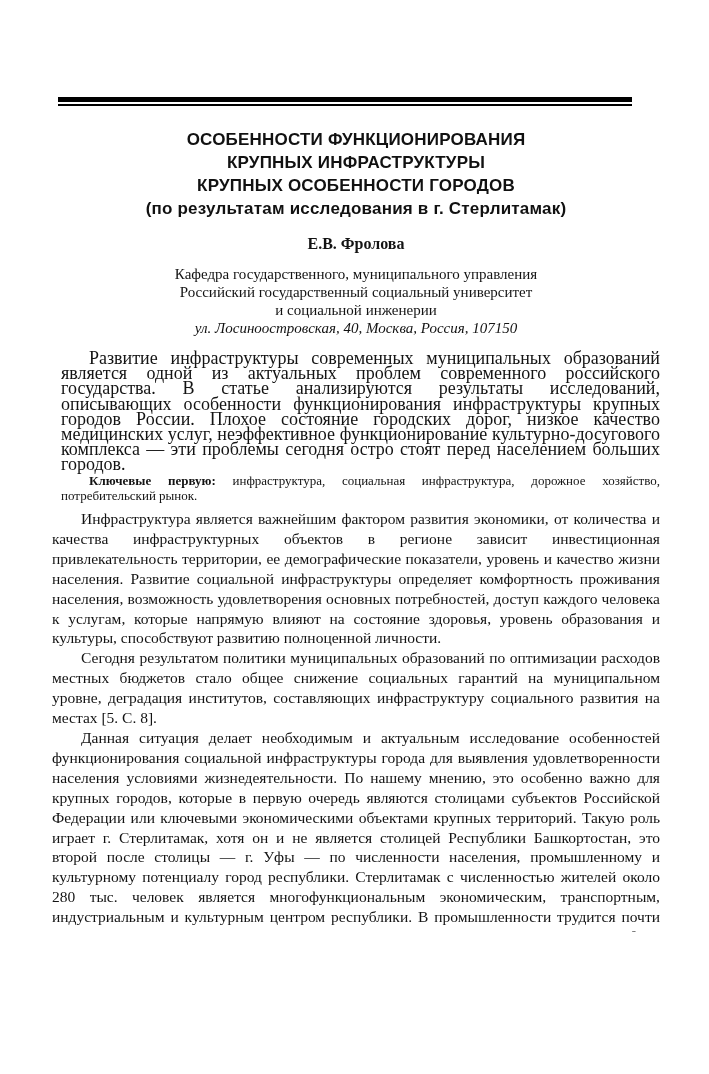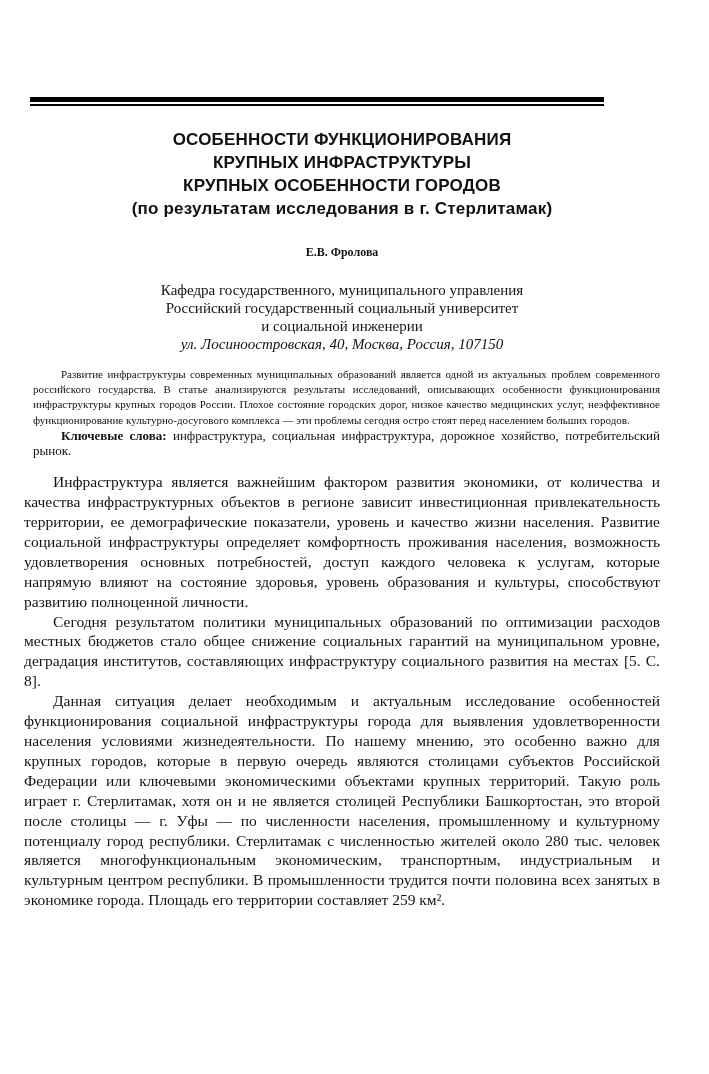--- a/index.html
+++ b/index.html
@@ -6,21 +6,21 @@
     margin: 0;
     padding: 0;
     background: #ffffff;
   }
   .page {
     position: relative;
     width: 709px;
     height: 932px;
     background: #ffffff;
     box-sizing: border-box;
-    padding: 97px 49px 0 24px;
+    padding: 97px 49px 0 52px;
     overflow: hidden;
     color: #131313;
     font-family: "Liberation Serif", "DejaVu Serif", serif;
   }
   .rule-top {
     width: 574px;
     margin-left: 6px;
   }
   .rule-thick {
     height: 5px;
@@ -36,50 +36,50 @@
     text-align: center;
     font-family: "Liberation Sans", "DejaVu Sans", sans-serif;
     font-weight: bold;
     font-size: 17px;
     line-height: 23px;
     letter-spacing: 0.2px;
     color: #111111;
   }
   .title span { display: block; }
   .author {
-    margin-top: 23px;
+    margin-top: 15px;
     text-align: center;
     font-weight: bold;
-    font-size: 12px;
+    font-size: 16px;
     line-height: 18px;
   }
   .affiliation {
-    margin-top: 20px;
+    margin-top: 12px;
     text-align: center;
     font-size: 15px;
     line-height: 18px;
   }
   .affiliation .italic { font-style: italic; text-align: center; }
   .abstract {
     margin: 14px 0 0 9px;
-    font-size: 11px;
+    font-size: 18px;
     line-height: 15.2px;
     text-align: justify;
     text-indent: 28px;
   }
   .keywords {
     margin: 0 0 0 9px;
     font-size: 13px;
     line-height: 15.2px;
     text-align: justify;
     text-indent: 28px;
   }
   .keywords b { font-weight: bold; }
   .body-text {
-    margin-top: 14px;
+    margin-top: 6px;
     font-size: 15.5px;
     line-height: 19.9px;
     text-align: justify;
   }
   .body-text p {
     margin: 0;
     text-indent: 29px;
   }
   .page-number {
     position: absolute;
@@ -111,21 +111,21 @@
 
   <div class="affiliation">
     <div>Кафедра государственного, муниципального управления</div>
     <div>Российский государственный социальный университет</div>
     <div>и социальной инженерии</div>
     <div class="italic">ул. Лосиноостровская, 40, Москва, Россия, 107150</div>
   </div>
 
   <p class="abstract">Развитие инфраструктуры современных муниципальных образований является одной из актуальных проблем современного российского государства. В статье анализируются результаты исследований, описывающих особенности функционирования инфраструктуры крупных городов России. Плохое состояние городских дорог, низкое качество медицинских услуг, неэффективное функционирование культурно-досугового комплекса — эти проблемы сегодня остро стоят перед населением больших городов.</p>
 
-  <p class="keywords"><b>Ключевые слова:</b><span> инфраструктура, социальная инфраструктура, дорожное хозяйство, потребительский рынок.</span></p>
+  <p class="keywords"><b>Ключевые первую:</b><span> инфраструктура, социальная инфраструктура, дорожное хозяйство, потребительский рынок.</span></p>
 
   <div class="body-text">
     <p>Инфраструктура является важнейшим фактором развития экономики, от количества и качества инфраструктурных объектов в регионе зависит инвестиционная привлекательность территории, ее демографические показатели, уровень и качество жизни населения. Развитие социальной инфраструктуры определяет комфортность проживания населения, возможность удовлетворения основных потребностей, доступ каждого человека к услугам, которые напрямую влияют на состояние здоровья, уровень образования и культуры, способствуют развитию полноценной личности.</p>
     <p>Сегодня результатом политики муниципальных образований по оптимизации расходов местных бюджетов стало общее снижение социальных гарантий на муниципальном уровне, деградация институтов, составляющих инфраструктуру социального развития на местах [5. С. 8].</p>
     <p>Данная ситуация делает необходимым и актуальным исследование особенностей функционирования социальной инфраструктуры города для выявления удовлетворенности населения условиями жизнедеятельности. По нашему мнению, это особенно важно для крупных городов, которые в первую очередь являются столицами субъектов Российской Федерации или ключевыми экономическими объектами крупных территорий. Такую роль играет г. Стерлитамак, хотя он и не является столицей Республики Башкортостан, это второй после столицы — г. Уфы — по численности населения, промышленному и культурному потенциалу город республики. Стерлитамак с численностью жителей около 280 тыс. человек является многофункциональным экономическим, транспортным, индустриальным и культурным центром республики. В промышленности трудится почти половина всех занятых в экономике города. Площадь его территории составляет 259 км².</p>
   </div>
 
   <div class="page-number">88</div>
 
 </div>

